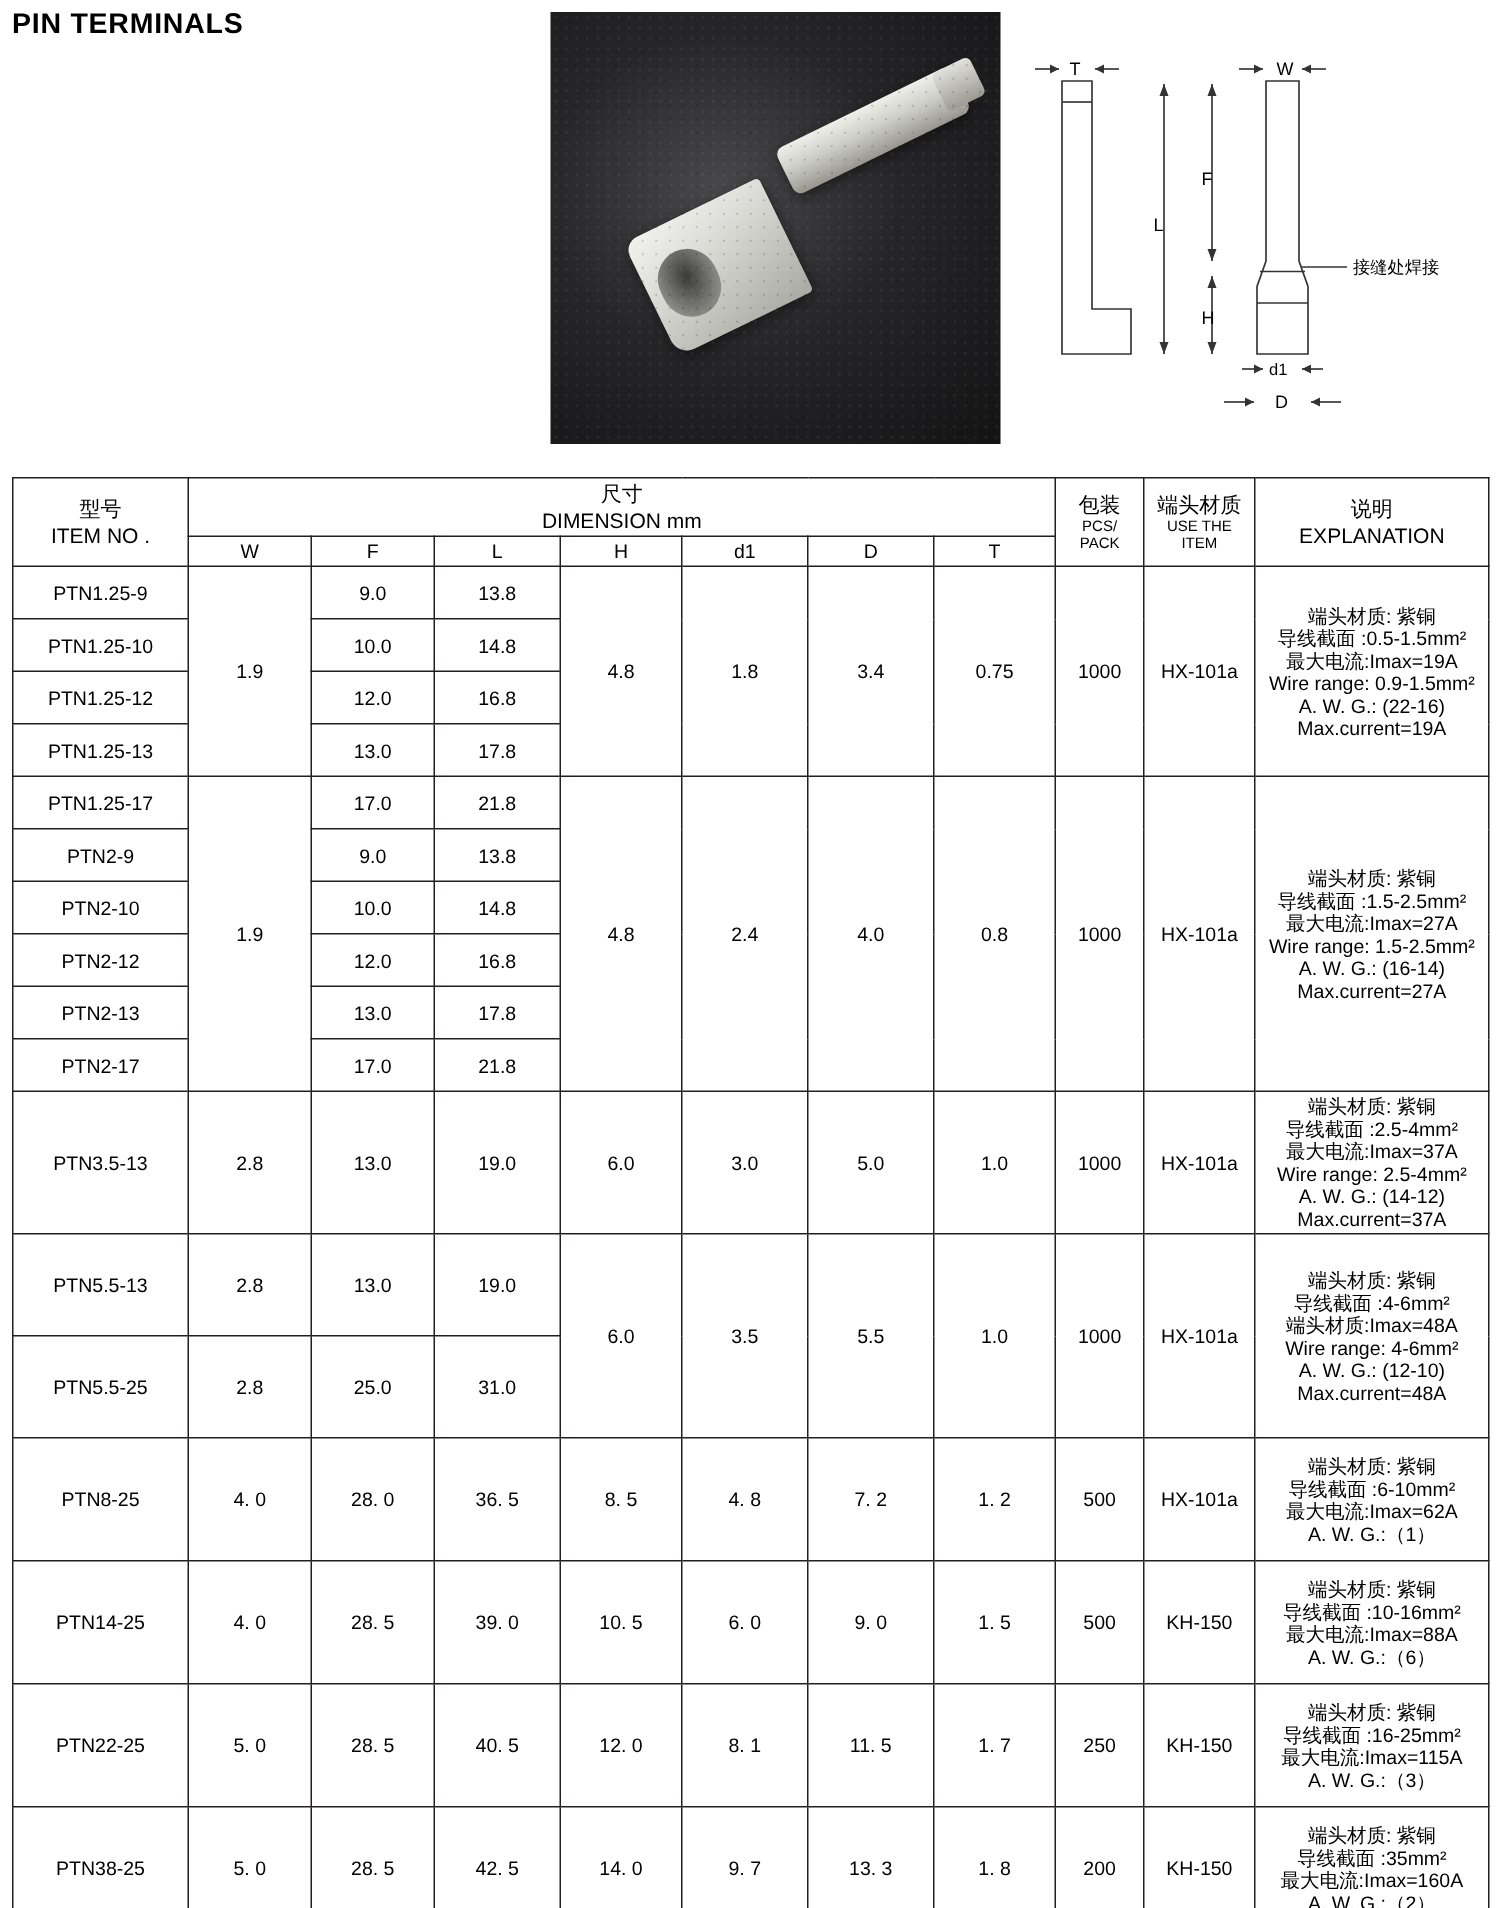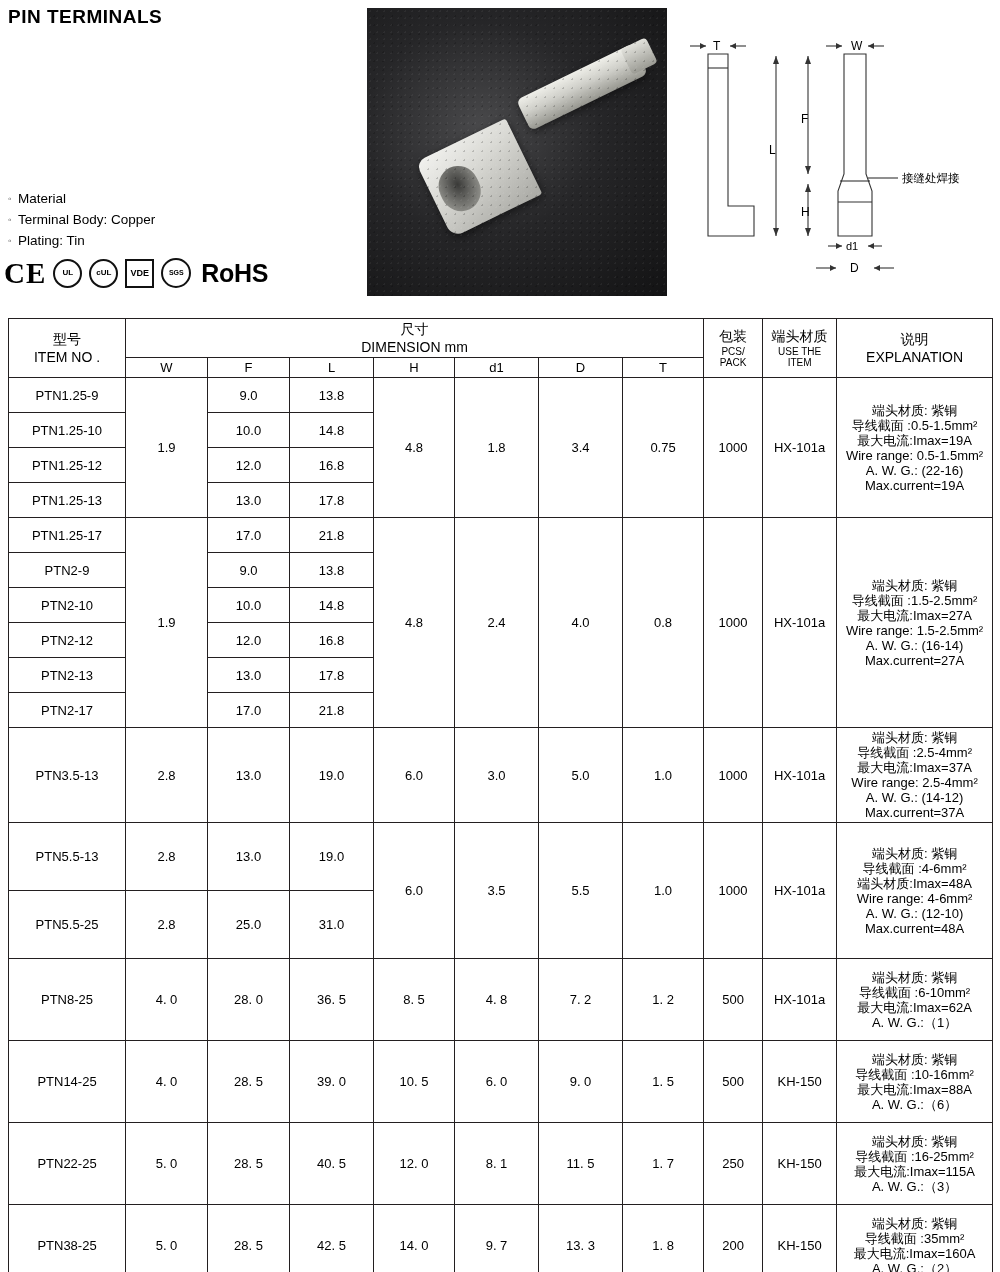--- a/index.html
+++ b/index.html
@@ -218,40 +218,21 @@
 </style>
 </head>
 <body>
 
 <div class="page">
 
   <div class="header">
 
     <div class="title">PIN  TERMINALS</div>
 
-    <div class="material-block">
-      <div class="material-line">
-        <span class="bullet">◦</span><span>Material</span>
-      </div>
-      <div class="material-line">
-        <span class="bullet">◦</span><span>Terminal Body: Copper</span>
-      </div>
-      <div class="material-line">
-        <span class="bullet">◦</span><span>Plating: Tin</span>
-      </div>
-    </div>
-
-    <div class="certs">
-      <span class="cert-ce">CE</span>
-      <span class="cert-circle">UL</span>
-      <span class="cert-circle">cUL</span>
-      <span class="cert-sq">VDE</span>
-      <span class="cert-sgs">SGS</span>
-      <span class="cert-rohs">RoHS</span>
-    </div>
+
 
     <div class="photo">
       <div class="term-body">
         <div class="term-hole"></div>
       </div>
       <div class="term-pin"></div>
       <div class="term-pin-tip"></div>
     </div>
 
     <div class="drawing">
@@ -373,21 +354,21 @@
           <td class="cell-num" rowspan="4">4.8</td>
           <td class="cell-num" rowspan="4">1.8</td>
           <td class="cell-num" rowspan="4">3.4</td>
           <td class="cell-num" rowspan="4">0.75</td>
           <td class="cell-num" rowspan="4">1000</td>
           <td class="cell-num" rowspan="4">HX-101a</td>
           <td class="expl" rowspan="4">
             <div>端头材质: 紫铜</div>
             <div>导线截面 :0.5-1.5mm²</div>
             <div>最大电流:Imax=19A</div>
-            <div>Wire range:  0.5-1.5mm²</div>
+            <div>Wire range:  0.9-1.5mm²</div>
             <div>A. W. G.:  (22-16)</div>
             <div>Max.current=19A</div>
           </td>
         </tr>
         <tr class="row-small">
           <td class="cell-item">PTN1.25-10</td>
           <td class="cell-num">10.0</td>
           <td class="cell-num">14.8</td>
         </tr>
         <tr class="row-small">

